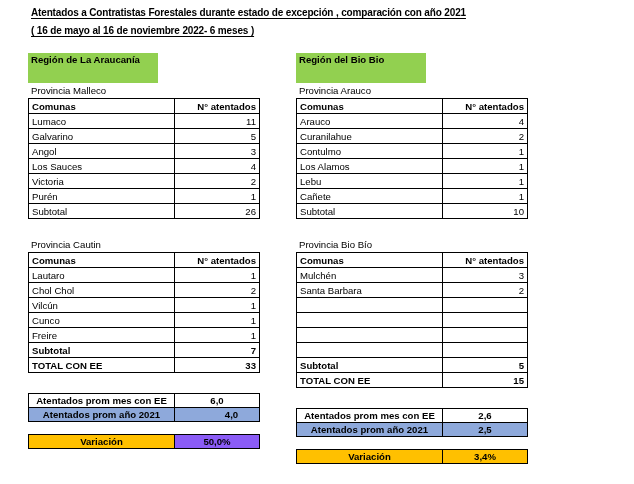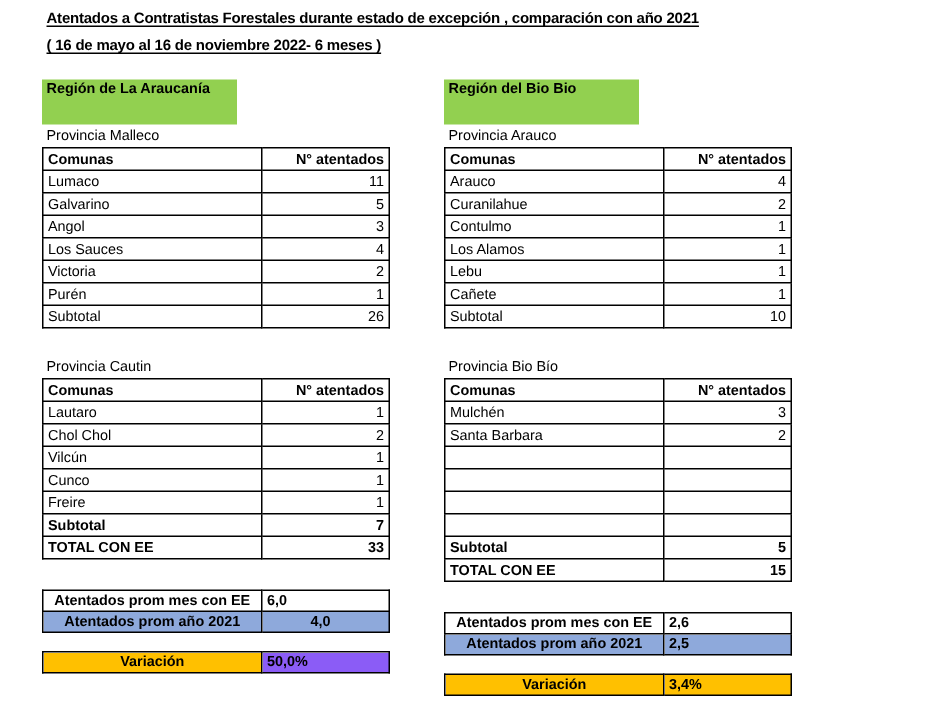--- a/index.html
+++ b/index.html
@@ -112,21 +112,21 @@
     border: 1px solid #000000;
     height: 14px;
     line-height: 12px;
     padding: 0 3px;
     box-sizing: border-box;
     font-weight: bold;
     white-space: nowrap;
     overflow: hidden;
   }
   table.summary td.name { text-align: center; }
-  table.summary td.val  { text-align: left; }
+  table.summary td.val  { text-align: center; }
 </style>
 </head>
 <body>
 
 <div class="sheet">
 
   <div class="title-block">
     <div class="title-line">Atentados a Contratistas Forestales durante estado de excepción , comparación con año 2021</div>
     <div class="title-line second">( 16 de mayo al 16 de noviembre  2022-  6 meses )</div>
   </div>

